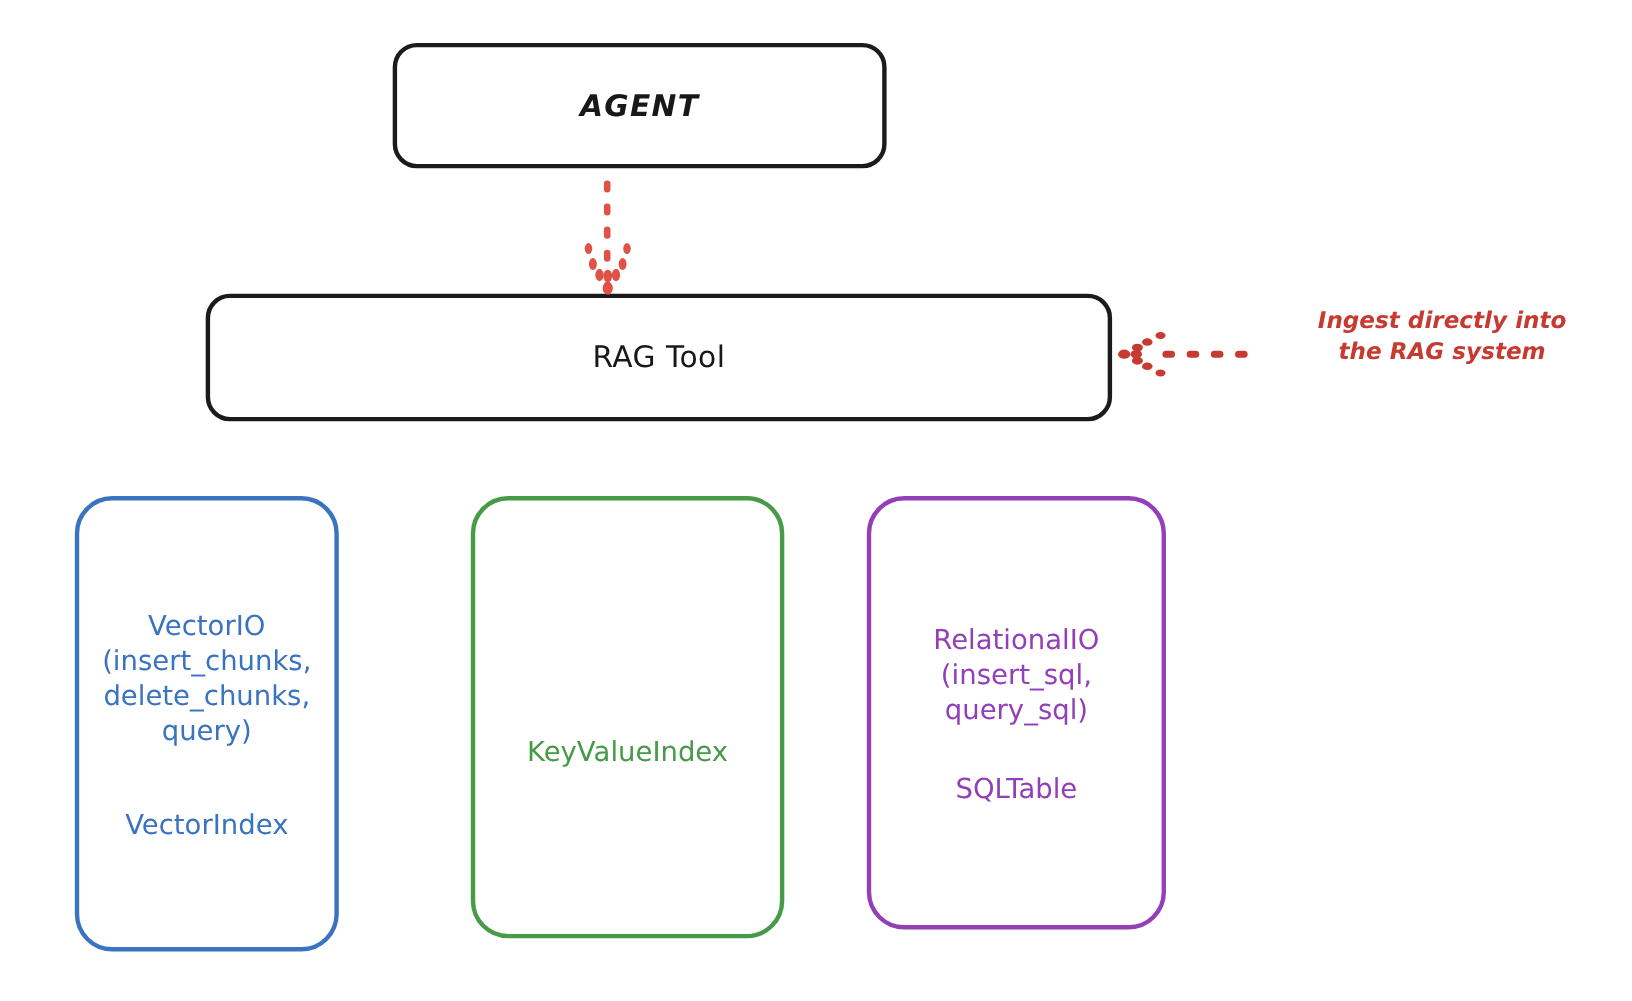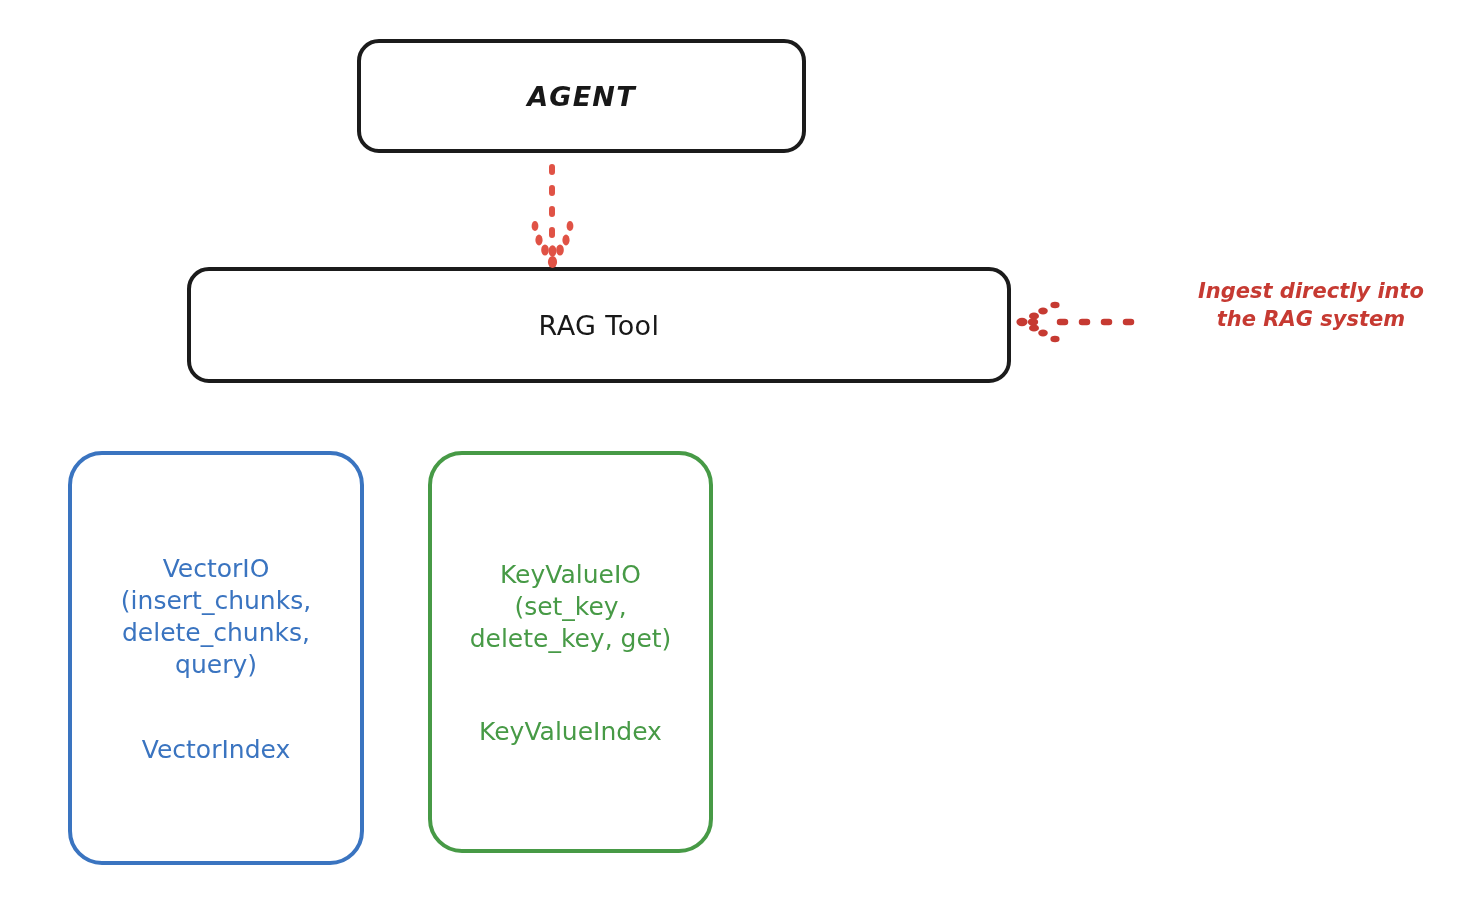--- a/index.html
+++ b/index.html
@@ -83,21 +83,21 @@
   }
   .node-provider .index-text {
     font-size: 25px;
     font-weight: 500;
     margin-top: 62px;
   }
 
   #vector-node {
     left: 68px;
     top: 451px;
-    width: 296px;
+    width: 240px;
     height: 414px;
     border-color: #3a74c0;
     color: #3a74c0;
   }
   #keyvalue-node {
     left: 428px;
     top: 451px;
     width: 285px;
     height: 402px;
     border-color: #479a46;
@@ -151,26 +151,29 @@
 
   <div class="node node-provider" id="vector-node">
     <div class="api-text">VectorIO
 (insert_chunks,
 delete_chunks,
 query)</div>
     <div class="index-text">VectorIndex</div>
   </div>
 
   <div class="node node-provider" id="keyvalue-node">
-    <div class="api-text">KeyValueIO
-(set_key,
-delete_key, get)</div>
     <div class="index-text">KeyValueIndex</div>
   </div>
 
+  <div class="node node-provider" id="relational-node">
+    <div class="api-text">RelationalIO
+(insert_sql,
+query_sql)</div>
+    <div class="index-text">SQLTable</div>
+  </div>
 
   <div id="ingest-note">Ingest directly into
 the RAG system</div>
 
   <svg class="arrow-layer" width="1484" height="910">
 
     <g>
       <line x1="552" y1="167" x2="552" y2="248" stroke="#e05245" stroke-width="6" stroke-linecap="round" stroke-dasharray="5 16"></line>
 
       <g fill="#e05245">

